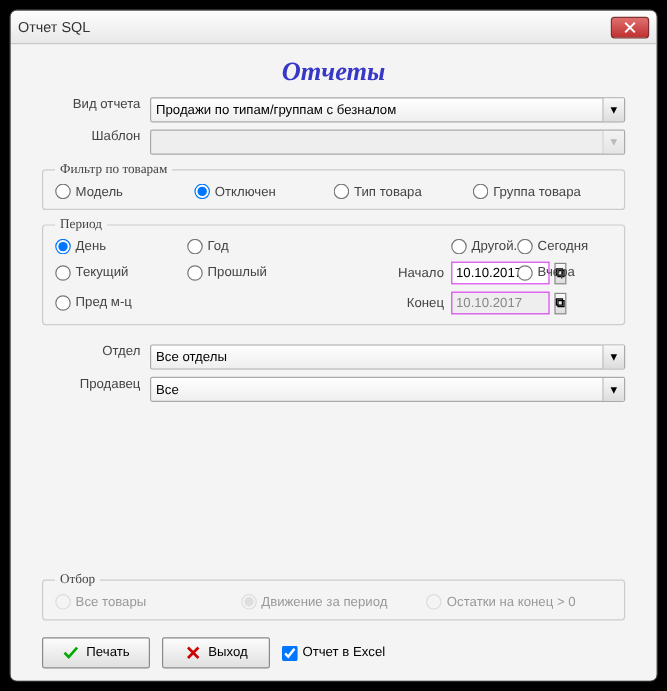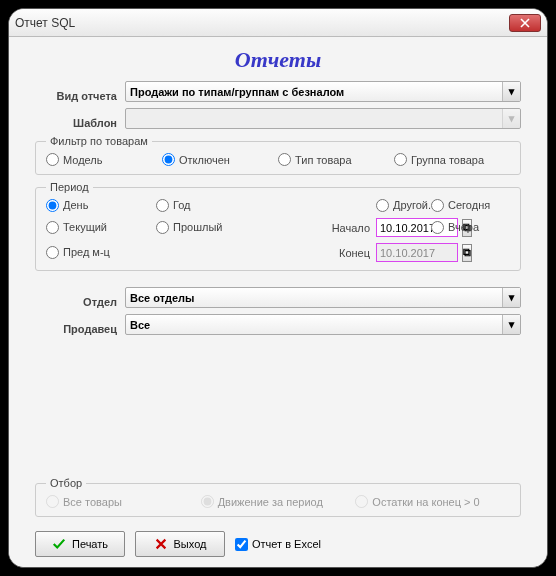--- a/index.html
+++ b/index.html
@@ -1,31 +1,31 @@
 <!DOCTYPE html>
 <html><head>
 <meta charset="utf-8">
 <style>
 * { box-sizing: border-box; margin: 0; padding: 0; font-family: Tahoma, sans-serif; font-size: 11px; }
 body { background: #000; padding: 8px; }
-.window { width: 540px; height: 560px; background: #fff; border: 1px solid #555; border-radius: 16px; overflow: hidden; display: flex; flex-direction: column; box-shadow: 0 0 4px rgba(0,0,0,0.5); }
+.window { width: 540px; height: 560px; background: #fff; border: 1px solid #555; border-radius: 6px; overflow: hidden; display: flex; flex-direction: column; box-shadow: 0 0 4px rgba(0,0,0,0.5); }
 .titlebar { background: linear-gradient(#fdfdfd, #e8e8e8); border-bottom: 1px solid #bbb; display: flex; align-items: center; padding: 4px 6px; height: 28px; }
 .titlebar-text { flex: 1; font-size: 12px; color: #333; }
 .close-btn { width: 32px; height: 18px; background: linear-gradient(#e07070, #c03030); border: 1px solid #803030; border-radius: 3px; display: flex; align-items: center; justify-content: center; cursor: pointer; }
 .close-btn svg { width: 10px; height: 10px; }
 .content { flex: 1; padding: 10px 26px; display: flex; flex-direction: column; background: #f4f4f4; }
 .heading { text-align: center; color: #3838c8; font-size: 22px; font-weight: bold; font-style: italic; font-family: "Times New Roman", serif; margin-bottom: 8px; }
-.row { display: flex; align-items: flex-end; margin-bottom: 6px; font-weight: bold; }
+.row { display: flex; align-items: flex-start; margin-bottom: 6px; }
 .row-label { width: 90px; text-align: right; padding-right: 8px; color: #444; }
 .select { flex: 1; height: 21px; border: 1px solid #aaa; background: linear-gradient(#fff,#eee); display: flex; align-items: center; padding: 0 4px; position: relative; border-radius: 2px; }
 .select.disabled { background: #eee; color: #888; }
 .select-arrow { position: absolute; right: 0; top: 0; width: 18px; height: 19px; background: linear-gradient(#f8f8f8,#ddd); border-left: 1px solid #bbb; display: flex; align-items: center; justify-content: center; }
 .select.disabled .select-arrow { opacity: 0.5; }
 fieldset { border: 1px solid #ccc; border-radius: 3px; padding: 6px 10px 8px 10px; margin-bottom: 6px; }
-legend { padding: 0 4px; color: #444; }
+legend { padding: 0 4px; color: #444; font-family: Liberation Serif, serif; }
 .radio-row { display: flex; gap: 0; }
 .radio-row .radio { flex: 1; display: flex; align-items: center; gap: 4px; color: #444; }
 .radio input { margin: 0; }
 .radio.disabled { color: #999; }
 .radio.disabled input { opacity: 0.6; }
 .period-grid { display: grid; grid-template-columns: 110px 110px 110px 55px 1fr; row-gap: 6px; align-items: center; }
 .period-grid .radio { display: flex; gap: 4px; color: #444; }
 .date-input { display: flex; align-items: center; gap: 4px; }
 .date-input input { width: 82px; height: 19px; border: 1px solid #d946ef; padding: 0 3px; font-size: 11px; }
 .date-input input:disabled { background: #eee; color: #888; }

